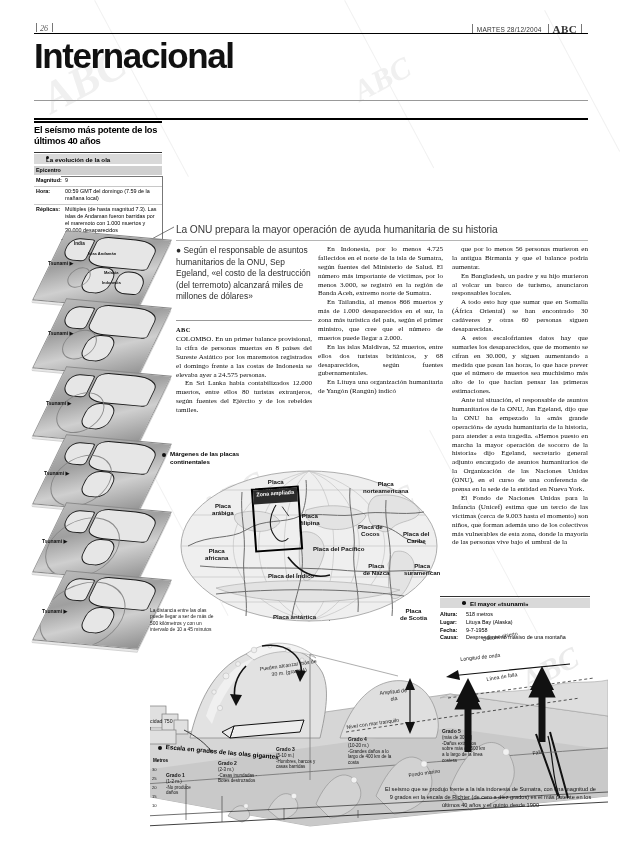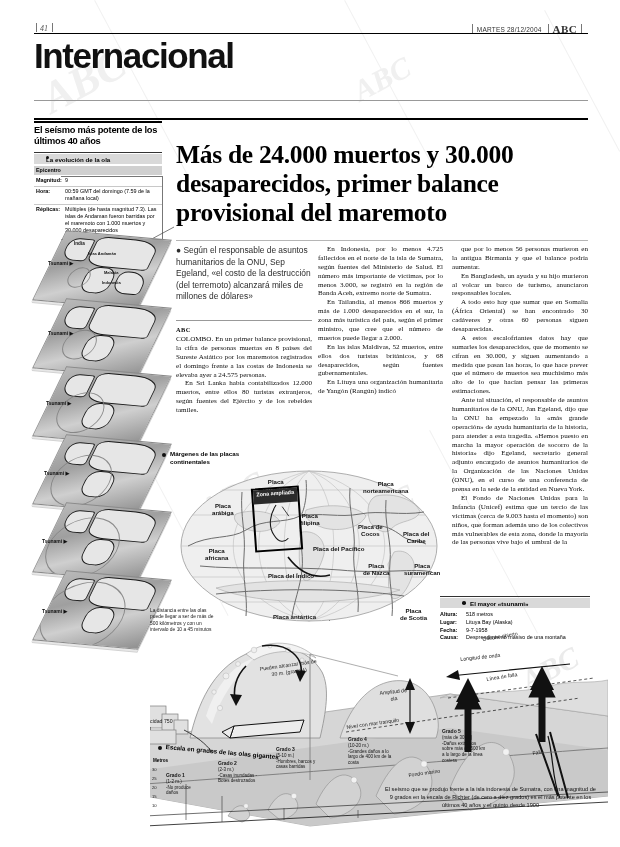--- a/index.html
+++ b/index.html
@@ -136,30 +136,30 @@
   <div class="wmline" style="left:545px;top:10px;width:160px;transform:rotate(62deg);"></div>
   <div class="wmline" style="left:130px;top:430px;width:210px;transform:rotate(62deg);"></div>
   <div class="wmline" style="left:430px;top:430px;width:230px;transform:rotate(62deg);"></div>
   <div class="wm" style="left:40px;top:55px;font-size:44px;transform:rotate(-28deg);">ABC</div>
   <div class="wm" style="left:352px;top:62px;font-size:30px;transform:rotate(-28deg);">ABC</div>
   <div class="wm" style="left:198px;top:478px;font-size:34px;transform:rotate(-28deg);color:#ececec;">ABC</div>
   <div class="wm" style="left:352px;top:490px;font-size:32px;transform:rotate(-28deg);color:#ededed;">ABC</div>
   <div class="wm" style="left:520px;top:652px;font-size:30px;transform:rotate(-28deg);color:#ebebeb;">ABC</div>
 
   <div class="top-rule"></div>
-  <div class="pagenum"><span class="bar"></span><span>41</span><span class="bar" style="margin-left:4px;margin-right:0;"></span></div>
+  <div class="pagenum"><span class="bar"></span><span>26</span><span class="bar" style="margin-left:4px;margin-right:0;"></span></div>
   <div class="dateline">
     <span class="sep"></span><span>MARTES 28/12/2004</span>
     <span class="sep"></span><span class="abc">ABC</span><span class="sep"></span>
   </div>
   <div class="section-title">Internacional</div>
   <div class="rule2"></div>
   <div class="rule3"></div>
 
-  <h1 class="headline">Más de 24.000 muertos y 30.000 desaparecidos, primer balance provisional del maremoto</h1>
+  <div class="subhead">La ONU prepara la mayor operación de ayuda humanitaria de su historia</div>
   <div class="hrule-sub"></div>
 
   <div class="box-top"></div>
   <div class="box-title">El seísmo más potente de los últimos 40 años</div>
   <div class="box-rule"></div>
   <div class="evo-head">
     <span class="evo-dot" style="display:block"></span>
     <span>La evolución de la ola</span>
   </div>
   <div class="tbl">
@@ -257,21 +257,21 @@
 
   <div class="col" style="left:318px;top:245px;width:125px;">
     <p>En Indonesia, por lo menos 4.725 fallecidos en el norte de la isla de Sumatra, según fuentes del Ministerio de Salud. El número más importante de víctimas, por lo menos 3.000, se registró en la región de Banda Aceh, extremo norte de Sumatra.</p>
     <p>En Tailandia, al menos 866 muertos y más de 1.000 desaparecidos en el sur, la zona más turística del país, según el primer ministro, que cree que el número de muertos puede llegar a 2.000.</p>
     <p>En las islas Maldivas, 52 muertos, entre ellos dos turistas británicos, y 68 desaparecidos, según fuentes gubernamentales.</p>
     <p>En Lituya una organización humanitaria de Yangón (Rangún) indicó</p>
   </div>
 
   <div class="col" style="left:452px;top:245px;width:136px;">
     <p>que por lo menos 56 personas murieron en la antigua Birmania y que el balance podría aumentar.</p>
-    <p>En Bangladesh, un ayuda y su hijo murieron al volcar un barco de turismo, anunciaron responsables locales.</p>
+    <p>En Bangladesh, un padre y su hijo murieron al volcar un barco de turismo, anunciaron responsables locales.</p>
     <p>A todo esto hay que sumar que en Somalia (África Oriental) se han encontrado 30 cadáveres y otras 60 personas siguen desaparecidas.</p>
     <p>A estos escalofriantes datos hay que sumarles los desaparecidos, que de momento se cifran en 30.000, y siguen aumentando a medida que pasan las horas, lo que hace prever que el número de muertos sea muchísimo más alto de lo que hacían pensar las primeras estimaciones.</p>
     <p>Ante tal situación, el responsable de asuntos humanitarios de la ONU, Jan Egeland, dijo que la ONU ha empezado la «más grande operación» de ayuda humanitaria de la historia, para atender a esta tragedia. «Hemos puesto en marcha la mayor operación de socorro de la historia» dijo Egeland, secretario general adjunto encargado de asuntos humanitarios de la Organización de las Naciones Unidas (ONU), en el curso de una conferencia de prensa en la sede de la entidad en Nueva York.</p>
     <p>El Fondo de Naciones Unidas para la Infancia (Unicef) estima que un tercio de las víctimas (cerca de 9.003 hasta el momento) son niños, que forman además uno de los colectivos más vulnerables de esta zona, donde la mayoría de las personas vive bajo el umbral de la</p>
   </div>
 
   <div class="mapbox">
     <span class="map-dot"></span>
     <div class="map-head">Márgenes de las placas continentales</div>
 

